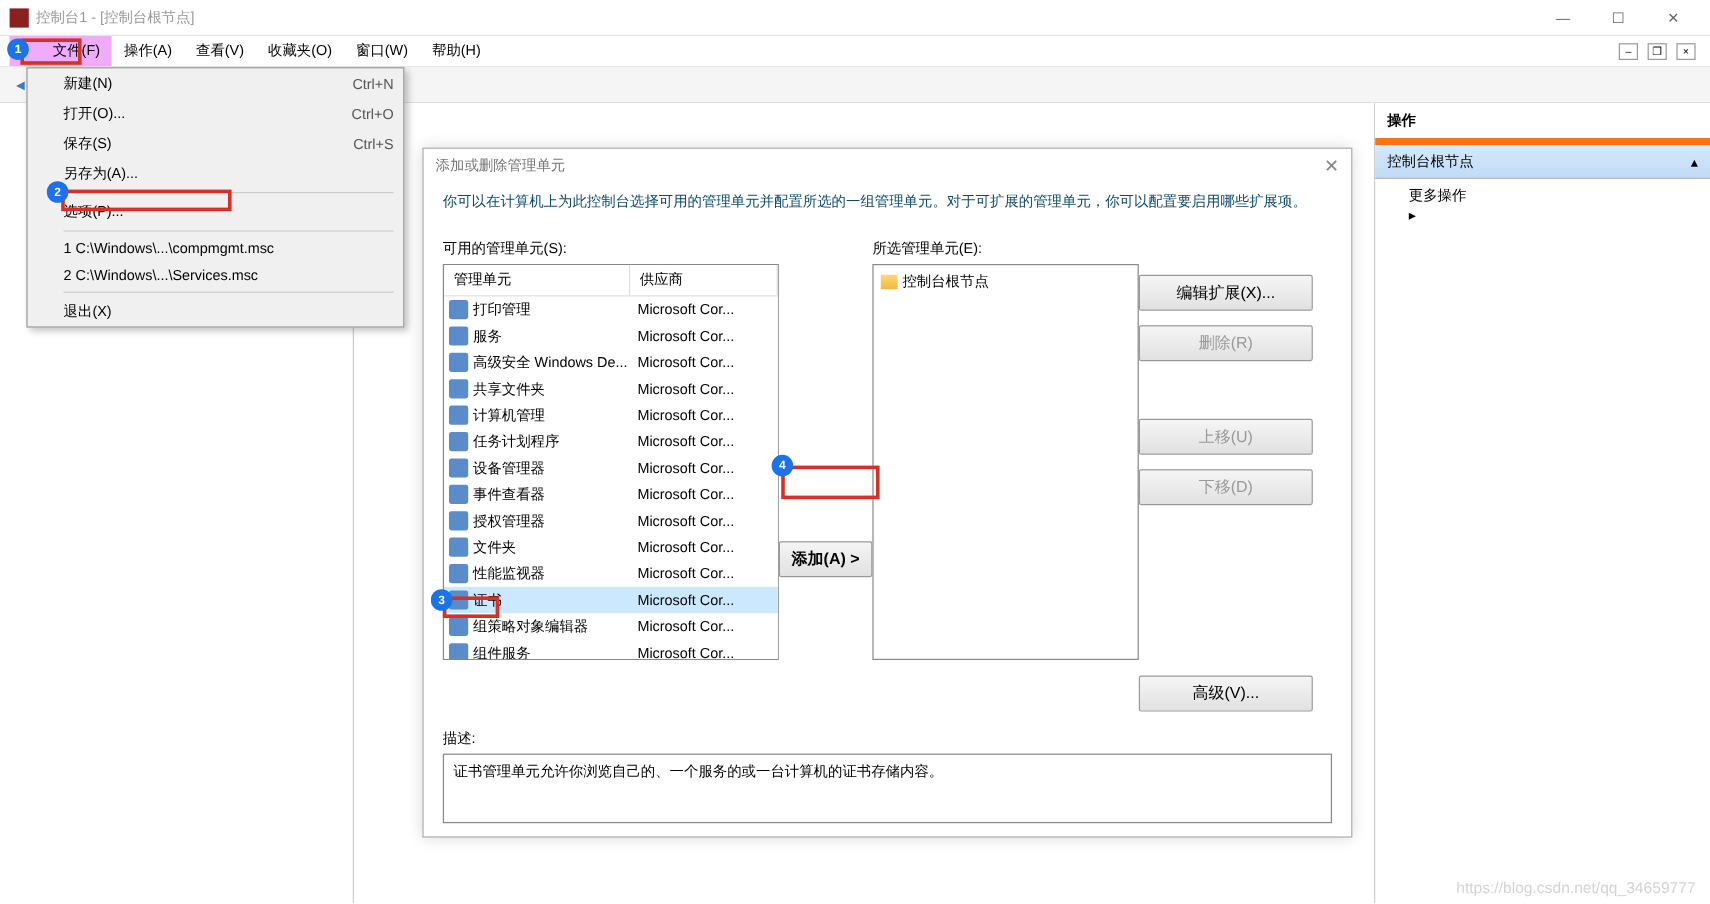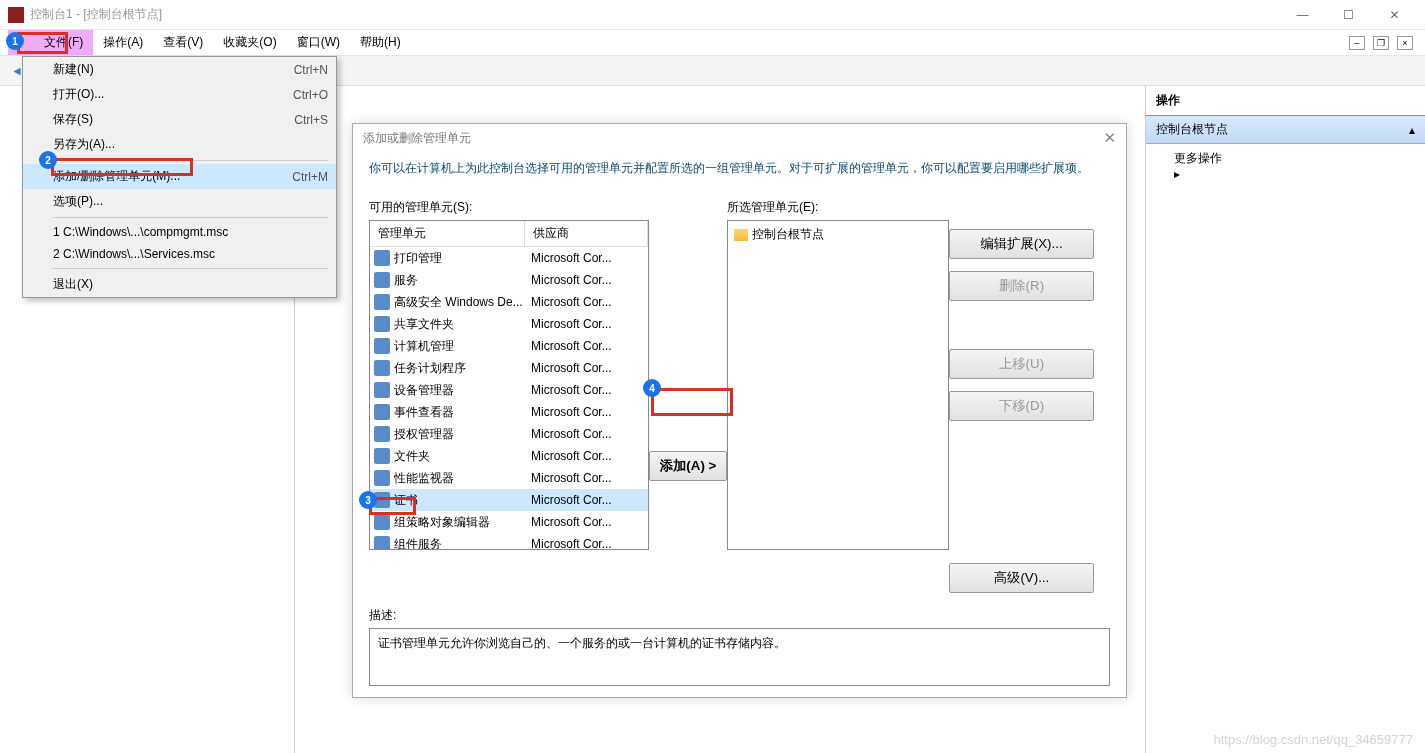--- a/index.html
+++ b/index.html
@@ -21,21 +21,21 @@
     .toolbar { height: 30px; background: #f5f5f5; display: flex; align-items: center; padding: 0 6px; border-bottom: 1px solid #ddd; gap: 4px; }
     .tb-btn { width: 22px; height: 22px; display: flex; align-items: center; justify-content: center; cursor: pointer; color: #3a7dc4; }
     .tb-sep { width: 1px; height: 20px; background: #ccc; margin: 0 2px; }
     .folder-icon { width: 18px; height: 14px; background: linear-gradient(#ffd96e, #f4b840); border-radius: 1px; }
     
     .main-content { display: flex; height: calc(100% - 86px); }
     .tree-panel { width: 295px; border-right: 1px solid #ccc; background: #fff; position: relative; }
     .center-panel { flex: 1; background: #fff; position: relative; }
     .actions-panel { width: 280px; border-left: 1px solid #ccc; background: #fff; }
     
-    .actions-header { background: #fff; padding: 6px 10px; font-weight: bold; border-bottom: 1px solid #f97316; }
+    .actions-header { background: #fff; padding: 6px 10px; font-weight: bold; border-bottom: 6px solid #f97316; }
     .actions-section { background: linear-gradient(#d6e8fb, #c0dbf7); padding: 5px 10px; border-bottom: 1px solid #aaa; display: flex; justify-content: space-between; align-items: center; }
     .actions-item { padding: 6px 28px; cursor: pointer; display: flex; justify-content: space-between; flex-direction: column; }
     
     .dropdown-menu { position: absolute; left: 22px; top: 56px; width: 315px; background: #f0f0f0; border: 1px solid #999; box-shadow: 3px 3px 6px rgba(0,0,0,0.25); z-index: 100; }
     .dropdown-item { display: flex; align-items: center; padding: 4px 8px 4px 30px; cursor: pointer; position: relative; }
     .dropdown-item:hover, .dropdown-item.hover { background: #cce8ff; }
     .dropdown-shortcut { margin-left: auto; color: #555; }
     .menu-divider { height: 1px; background: #ccc; margin: 3px 8px 3px 30px; }
     
     .dialog { position: absolute; left: 352px; top: 123px; width: 775px; height: 575px; background: #fff; border: 1px solid #aaa; box-shadow: 0 0 12px rgba(0,0,0,0.15); z-index: 50; }
@@ -150,24 +150,20 @@
       <div class="dropdown-item">
         <span>保存(S)</span>
         <span class="dropdown-shortcut">Ctrl+S</span>
       </div>
       <div class="dropdown-item">
         <span>另存为(A)...</span>
       </div>
     </div>
   <div class="menu-divider"></div>
   <div id="fm-items2">
-      <div class="dropdown-item hover">
-        <span>添加/删除管理单元(M)...</span>
-        <span class="dropdown-shortcut">Ctrl+M</span>
-      </div>
       <div class="dropdown-item">
         <span>选项(P)...</span>
       </div>
     </div>
   <div class="menu-divider"></div>
   <div id="fm-items3">
       <div class="dropdown-item">
         <span>1 C:\Windows\...\compmgmt.msc</span>
       </div>
       <div class="dropdown-item">

